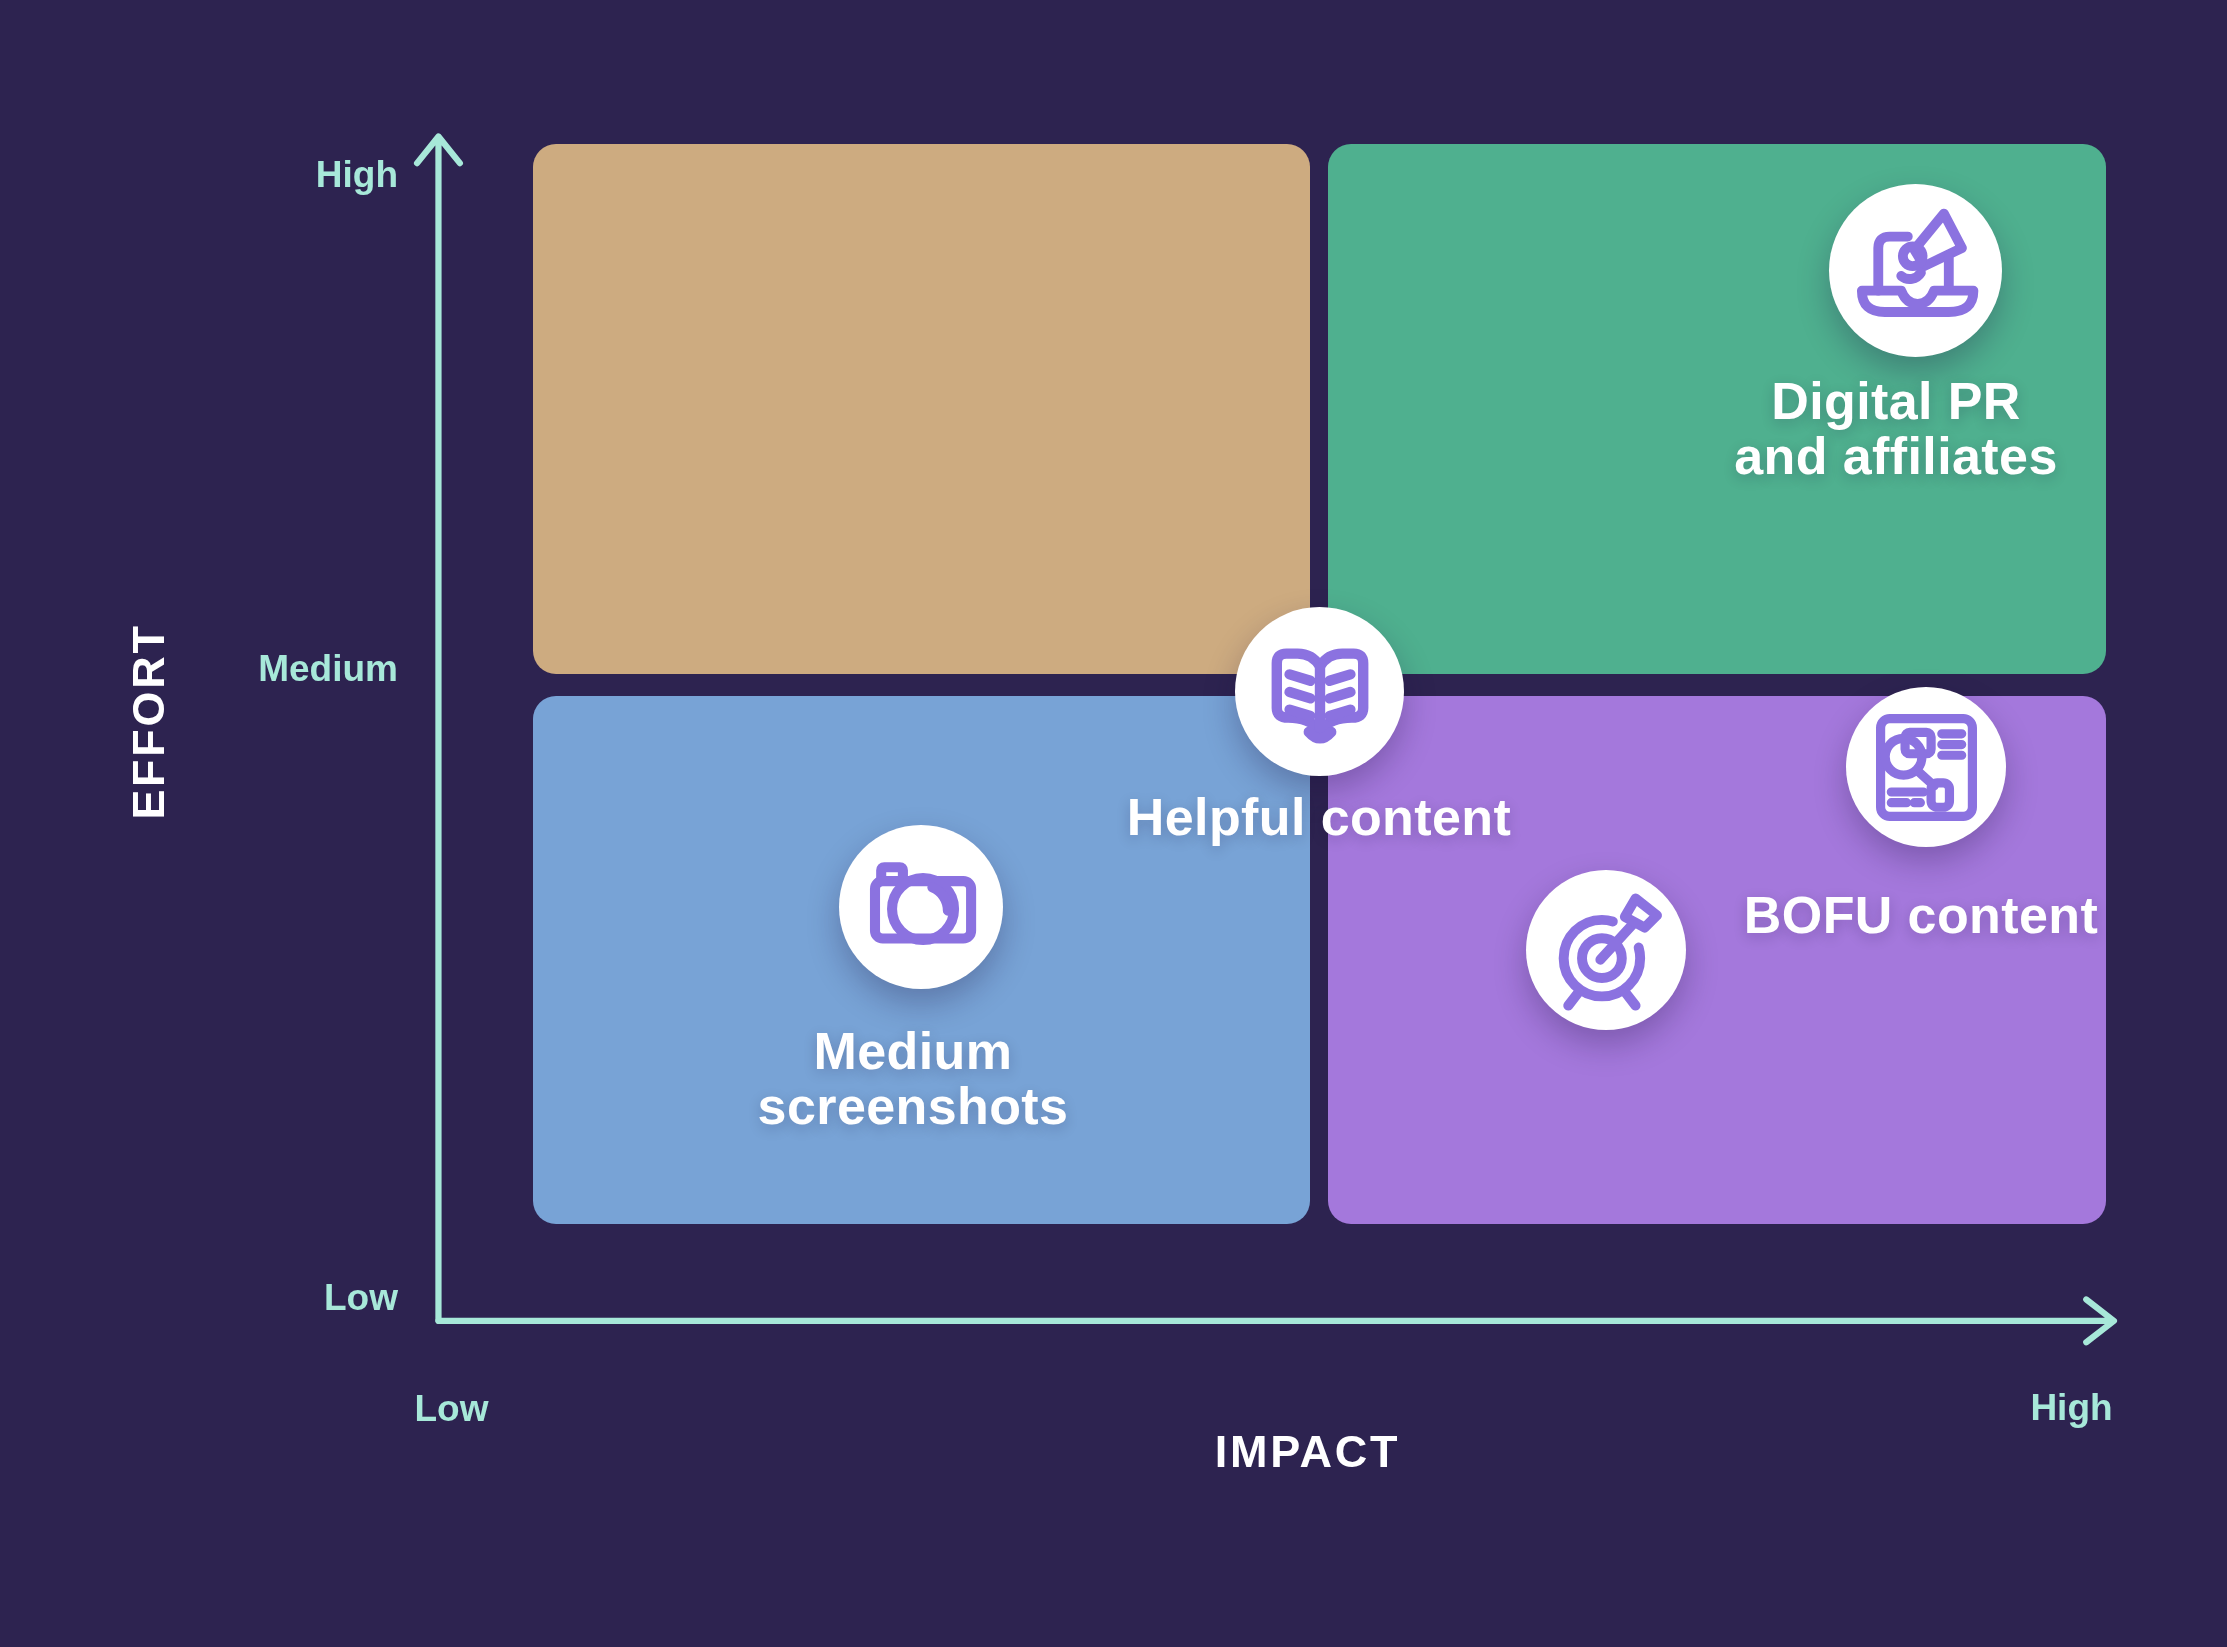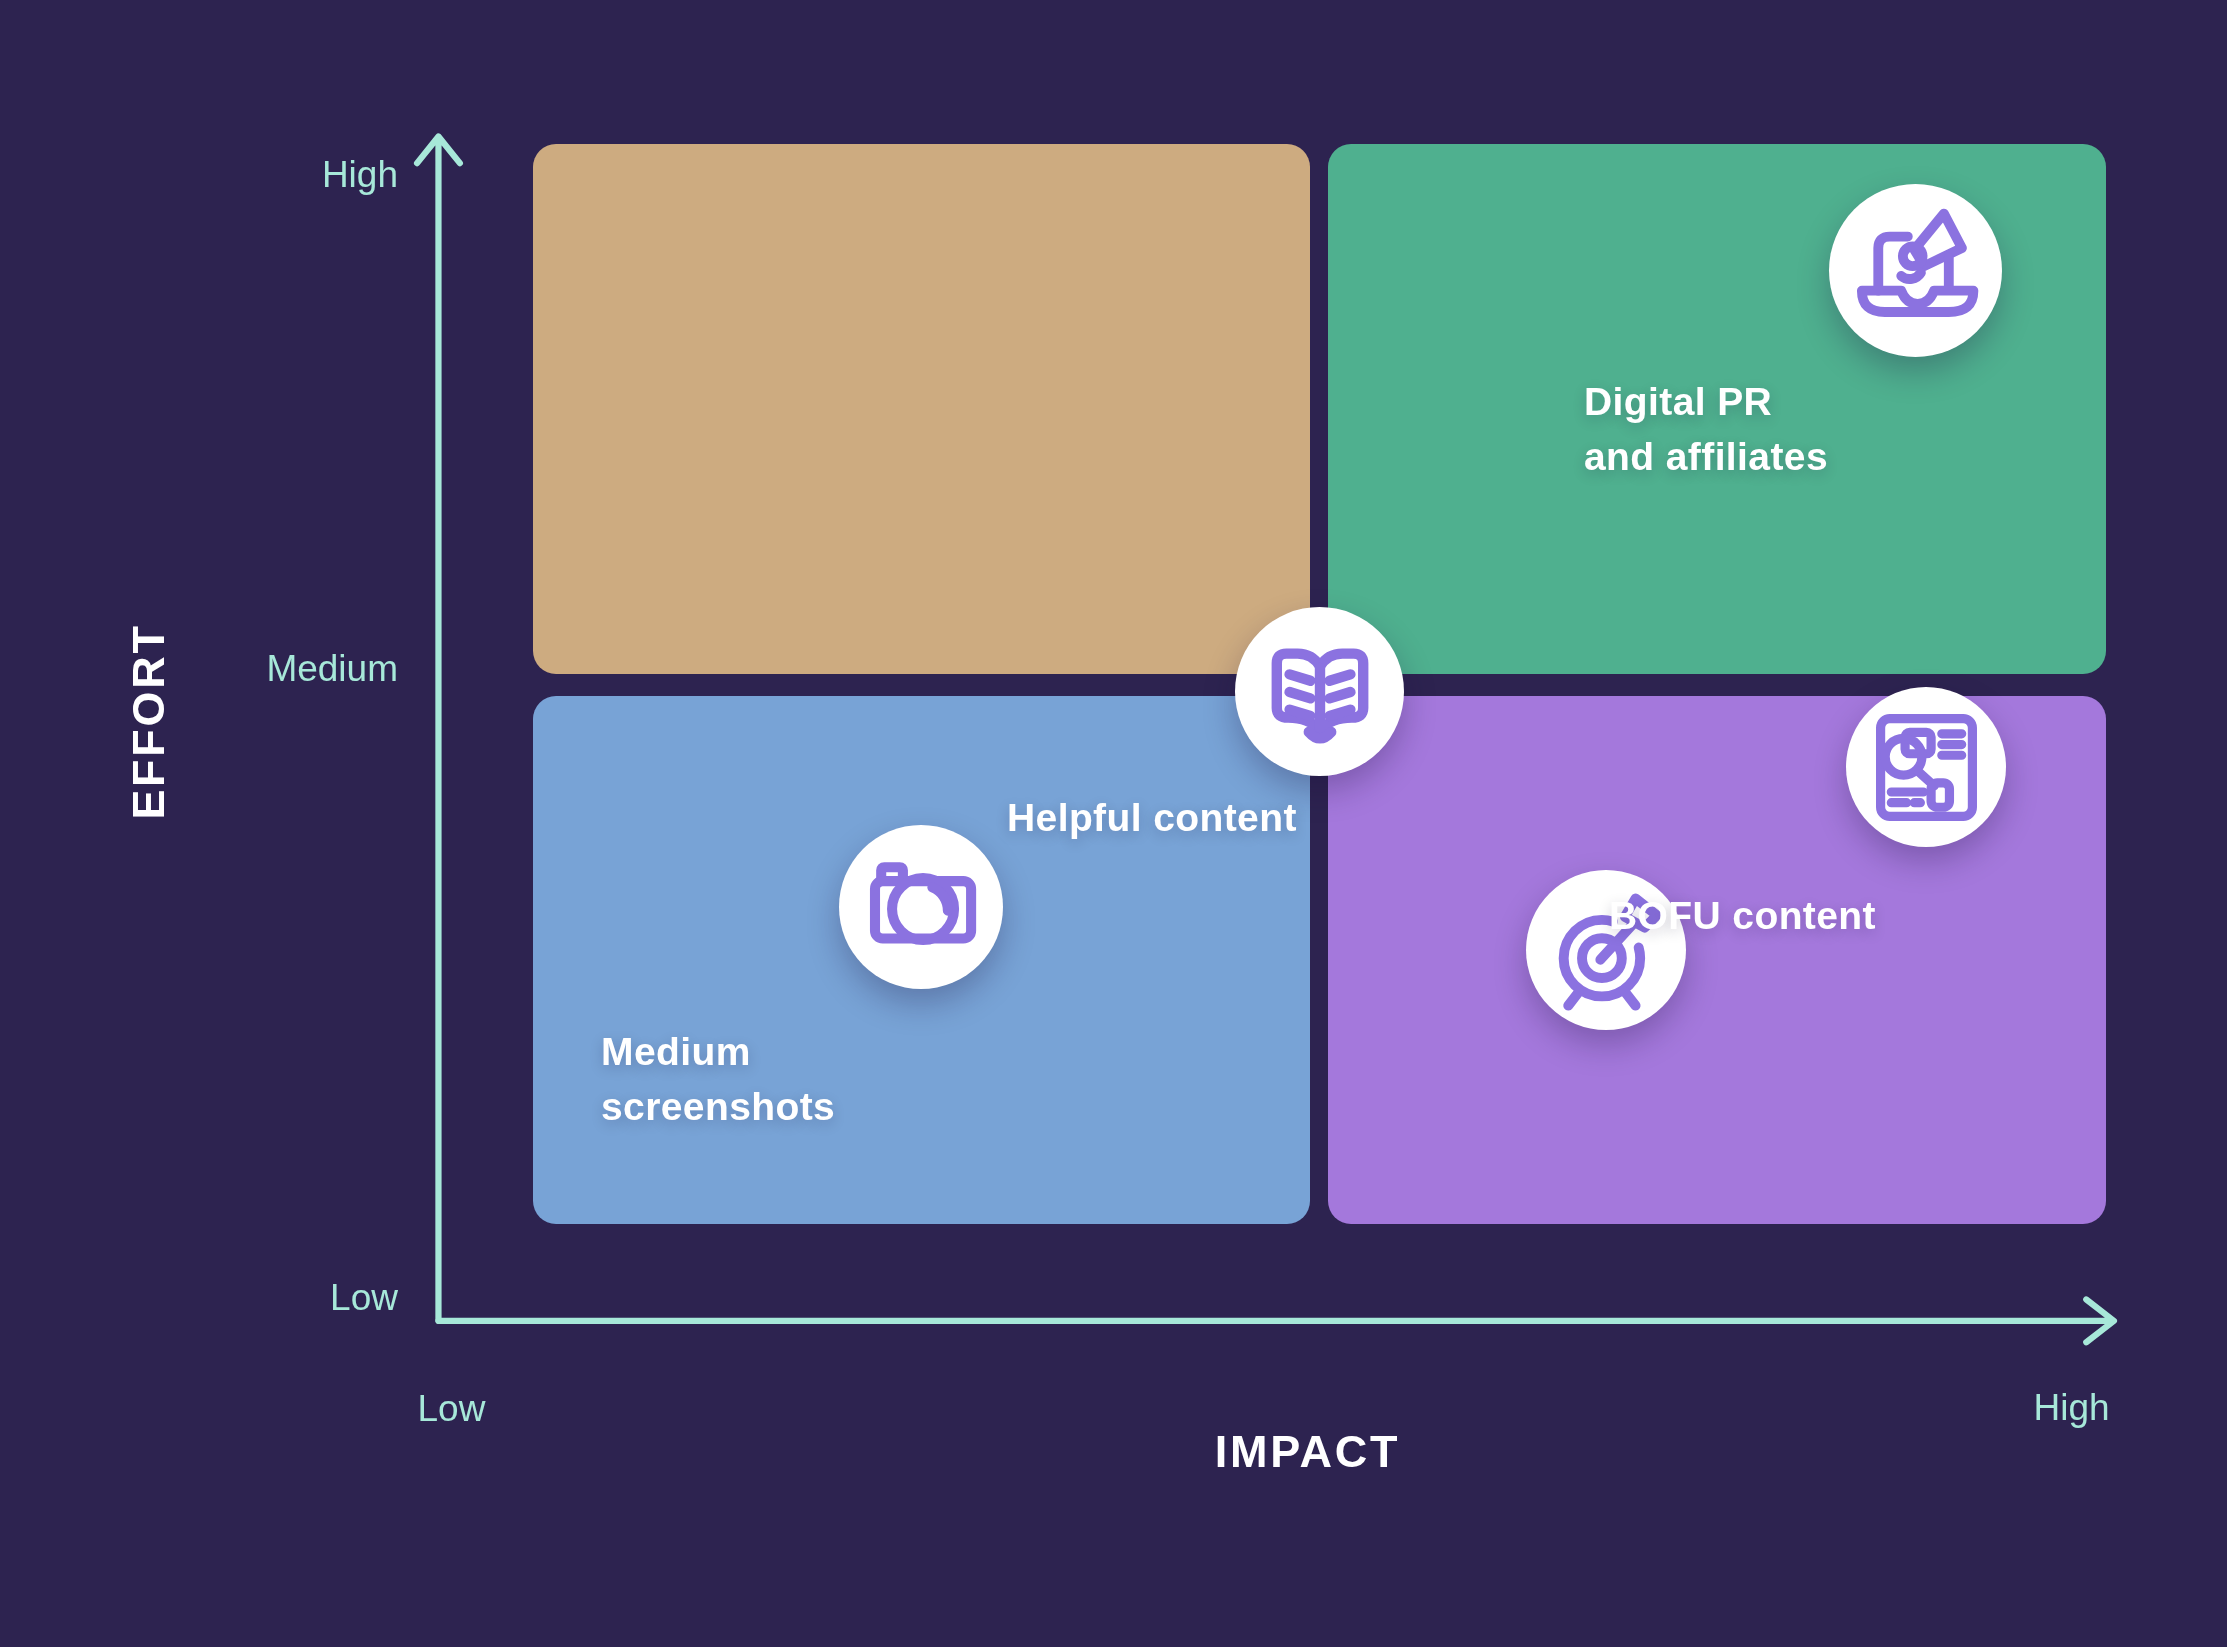--- a/index.html
+++ b/index.html
@@ -14,43 +14,43 @@
   .axes { position:absolute; left:0; top:0; }
   .axes path { stroke:var(--axis,#a7e8d9); stroke-width:7; fill:none; stroke-linecap:round; stroke-linejoin:round; }
 
   .quadrant { position:absolute; border-radius:23px; }
   .q-tan    { left:533px;  top:144px; width:777px; height:530px; background:var(--quadrant-tan,#cdab80); }
   .q-green  { left:1328px; top:144px; width:778px; height:530px; background:var(--quadrant-green,#4fb08f); }
   .q-blue   { left:533px;  top:696px; width:777px; height:528px; background:var(--quadrant-blue,#78a3d6); }
   .q-purple { left:1328px; top:696px; width:778px; height:528px; background:var(--quadrant-purple,#a478dc); }
 
   .tick {
-    position:absolute; font-size:37px; font-weight:normal;
+    position:absolute; font-size:37px; font-weight:bold;
     color:var(--axis,#a7e8d9); line-height:50px;
   }
   .tick.right { width:267px; text-align:right; }
   .tick.center { width:267px; text-align:center; }
 
   .axis-title {
     position:absolute; width:535px; text-align:center;
     font-size:45px; font-weight:bold; letter-spacing:2.7px;
     color:var(--label-text,#ffffff); line-height:55px;
   }
   .axis-title.vertical { transform:rotate(-90deg); }
 
   .badge {
     position:absolute; background:#ffffff; border-radius:50%;
     display:flex; align-items:center; justify-content:center;
     box-shadow:0 14.3px 32px rgba(24,14,58,0.28);
   }
   .badge svg { stroke:var(--icon-stroke,#8b72e0); fill:none; stroke-linecap:round; stroke-linejoin:round; }
 
   .item-label {
-    position:absolute; width:624px; text-align:left;
-    font-size:39px; font-weight:bold; letter-spacing:0.4px;
+    position:absolute; width:624px; text-align:center;
+    font-size:52px; font-weight:bold; letter-spacing:0.4px;
     color:var(--label-text,#ffffff); line-height:55px;
     white-space:pre-line;
     text-shadow:0 3.6px 14.3px rgba(20,12,50,0.20);
   }
 </style>
 </head>
 <body>
 
 <div class="canvas">
 

